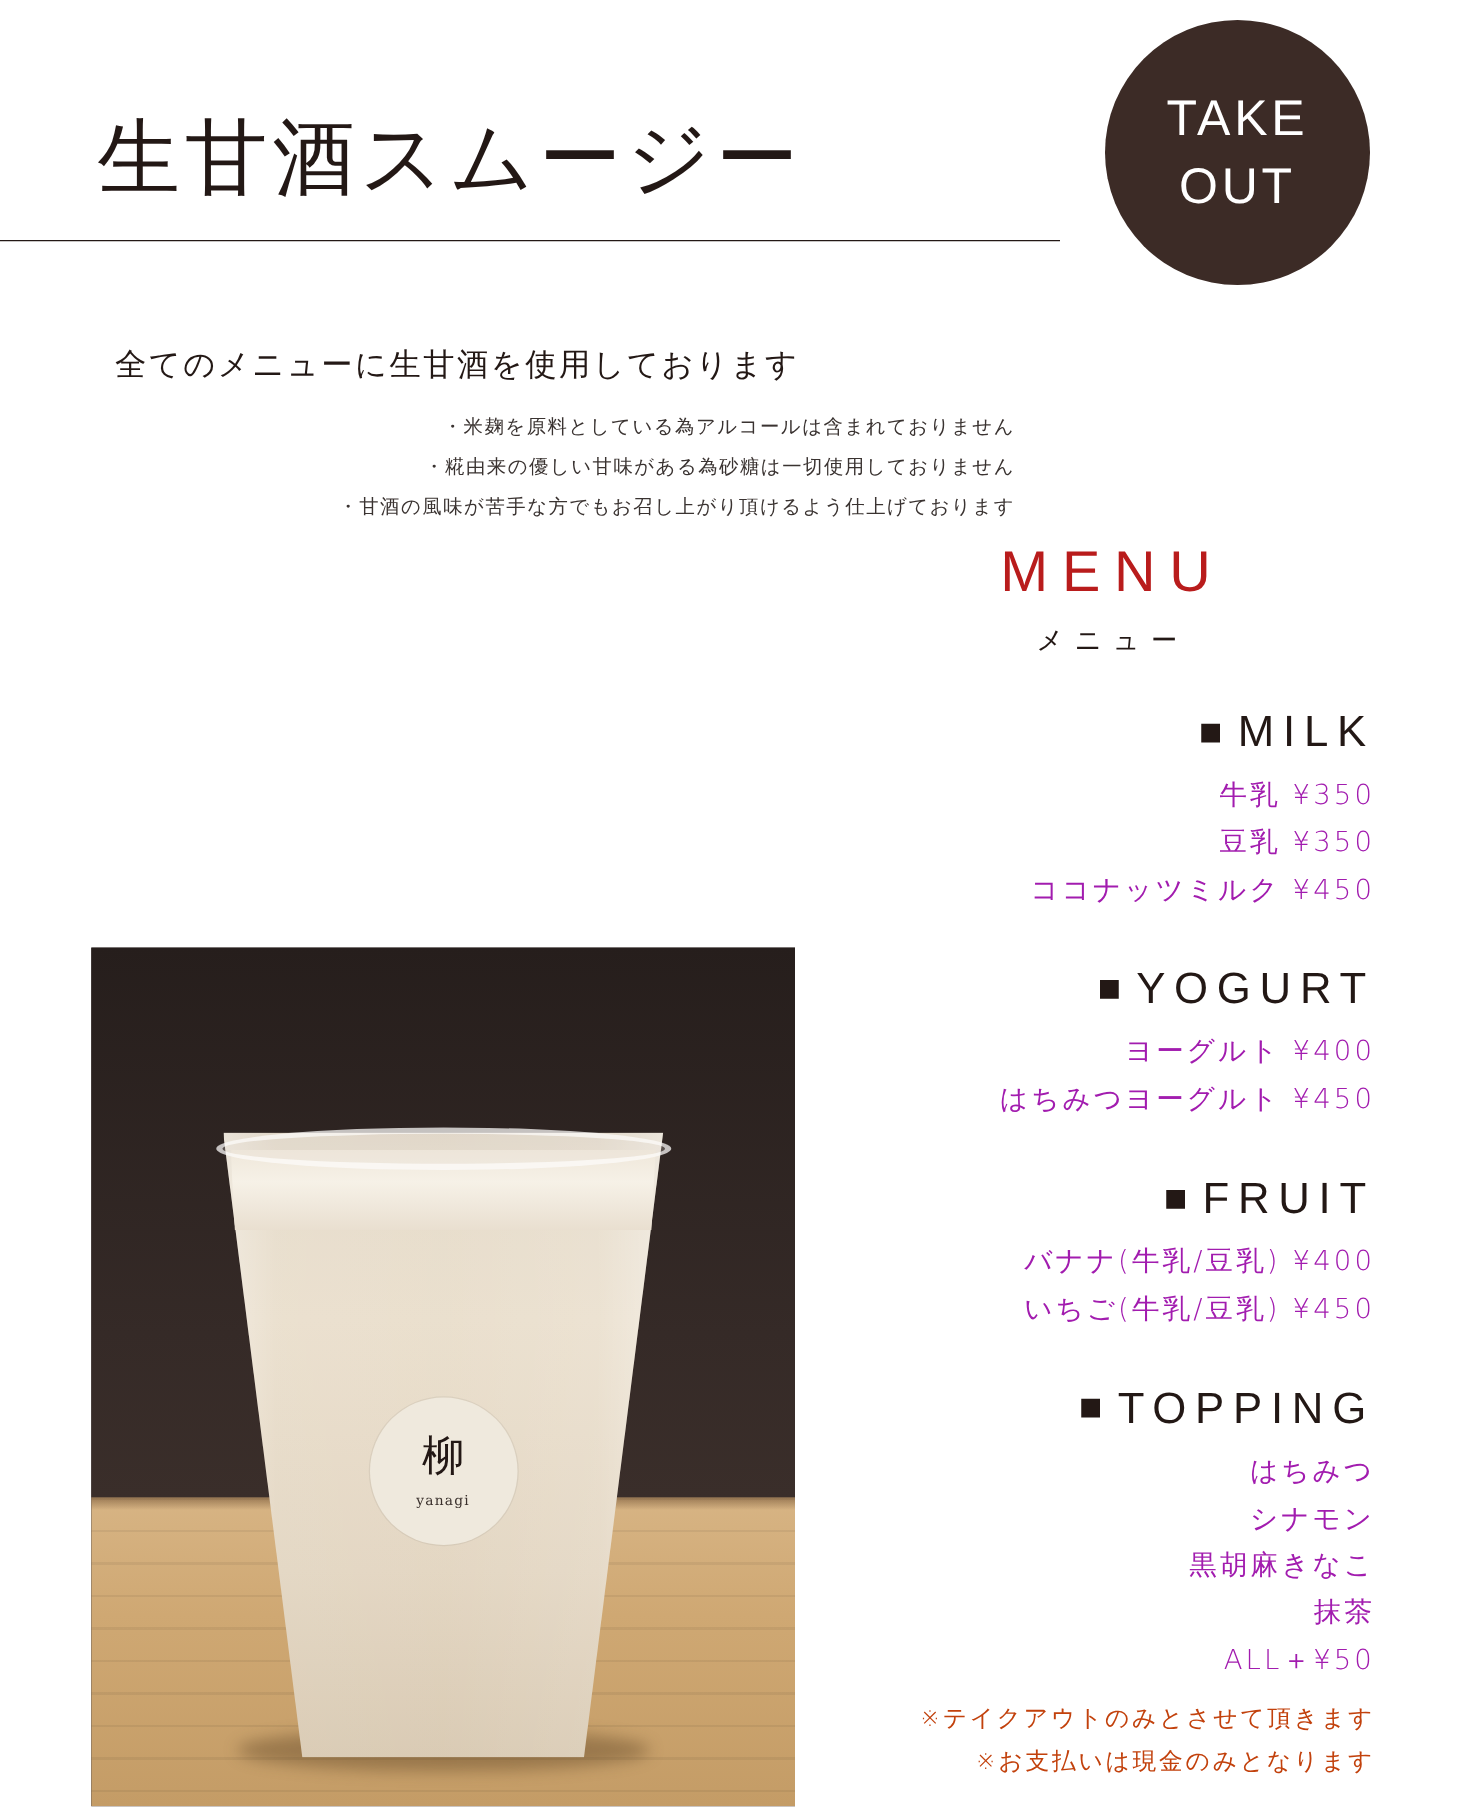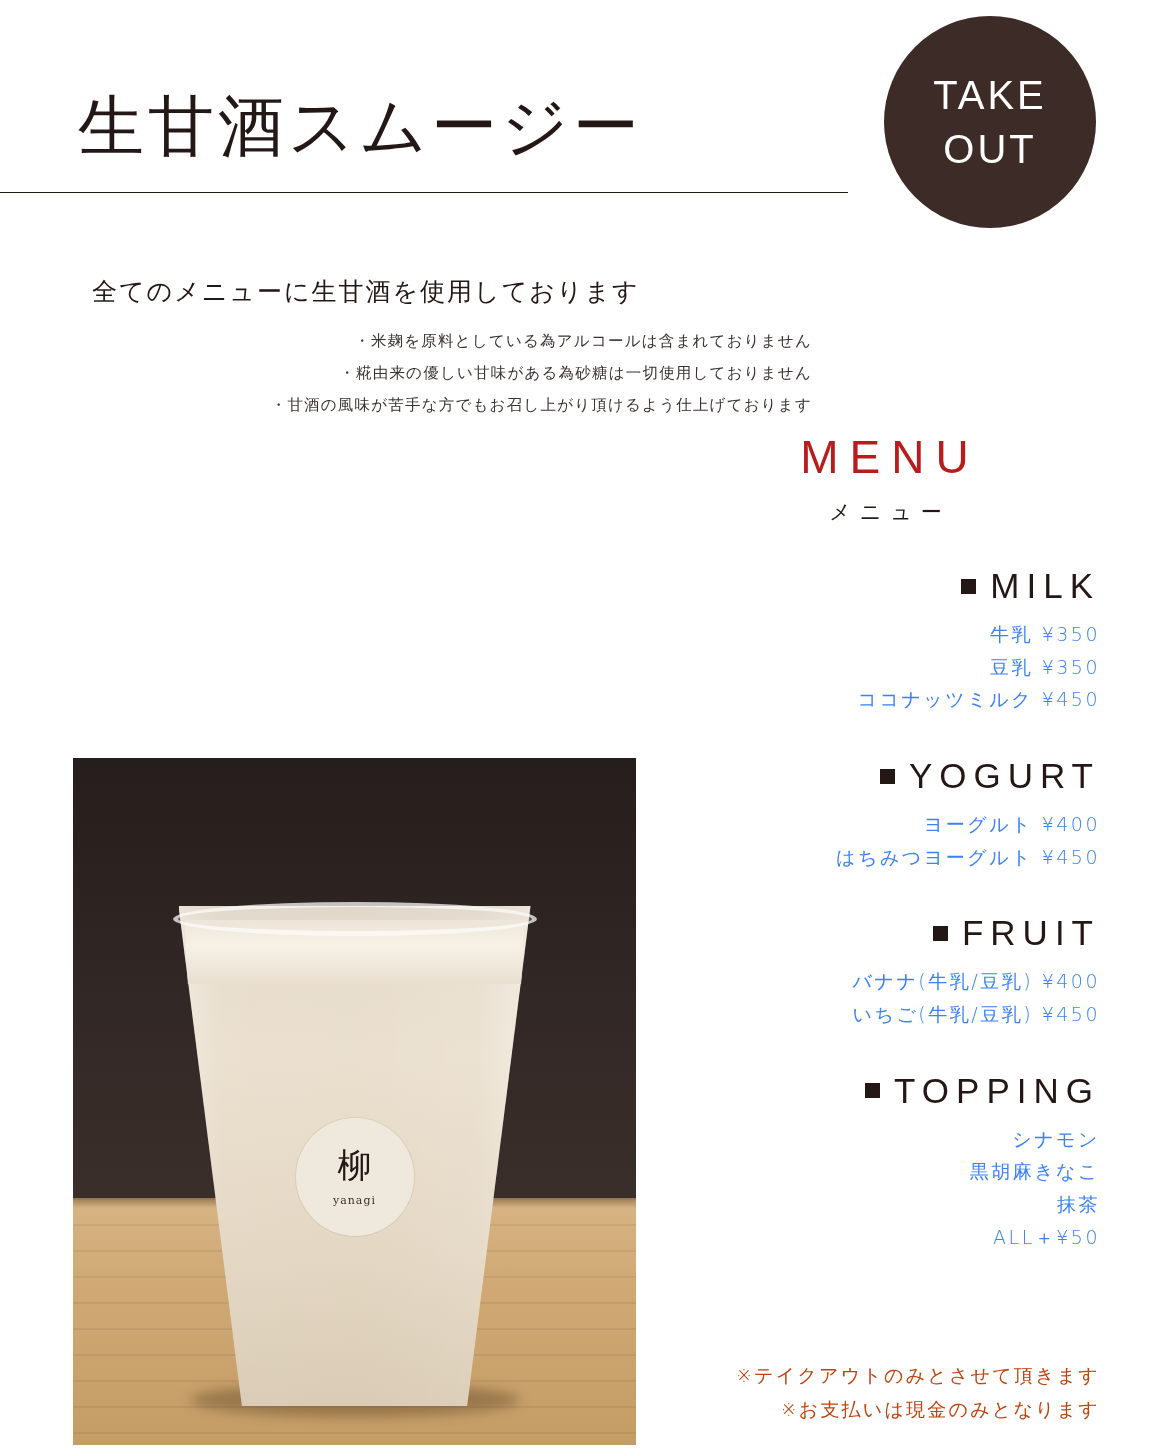--- a/index.html
+++ b/index.html
@@ -258,24 +258,24 @@
     font-size: 35px;
     letter-spacing: 7px;
     font-weight: 300;
     color: #231815;
   }
   .section-items {
     margin-top: 12px;
   }
   .section-items div {
     font-family: "DejaVu Sans", sans-serif;
-    font-size: 19px;
+    font-size: 22px;
     letter-spacing: 2.5px;
     font-weight: 300;
-    color: #3b82f6;
+    color: #a21caf;
     line-height: 1.72;
     white-space: nowrap;
   }
 
   .notes {
     position: absolute;
     right: 70px;
     bottom: 28px;
     text-align: right;
   }
@@ -363,20 +363,21 @@
       <div>いちご(牛乳/豆乳) ¥450</div>
     </div>
   </div>
 
   <div class="section">
     <div class="section-head">
       <span class="bullet"></span>
       <span class="label">TOPPING</span>
     </div>
     <div class="section-items">
+      <div>はちみつ</div>
       <div>シナモン</div>
       <div>黒胡麻きなこ</div>
       <div>抹茶</div>
       <div>ALL＋¥50</div>
     </div>
   </div>
 </div>
 
 <div class="notes">
   <div>※テイクアウトのみとさせて頂きます</div>

